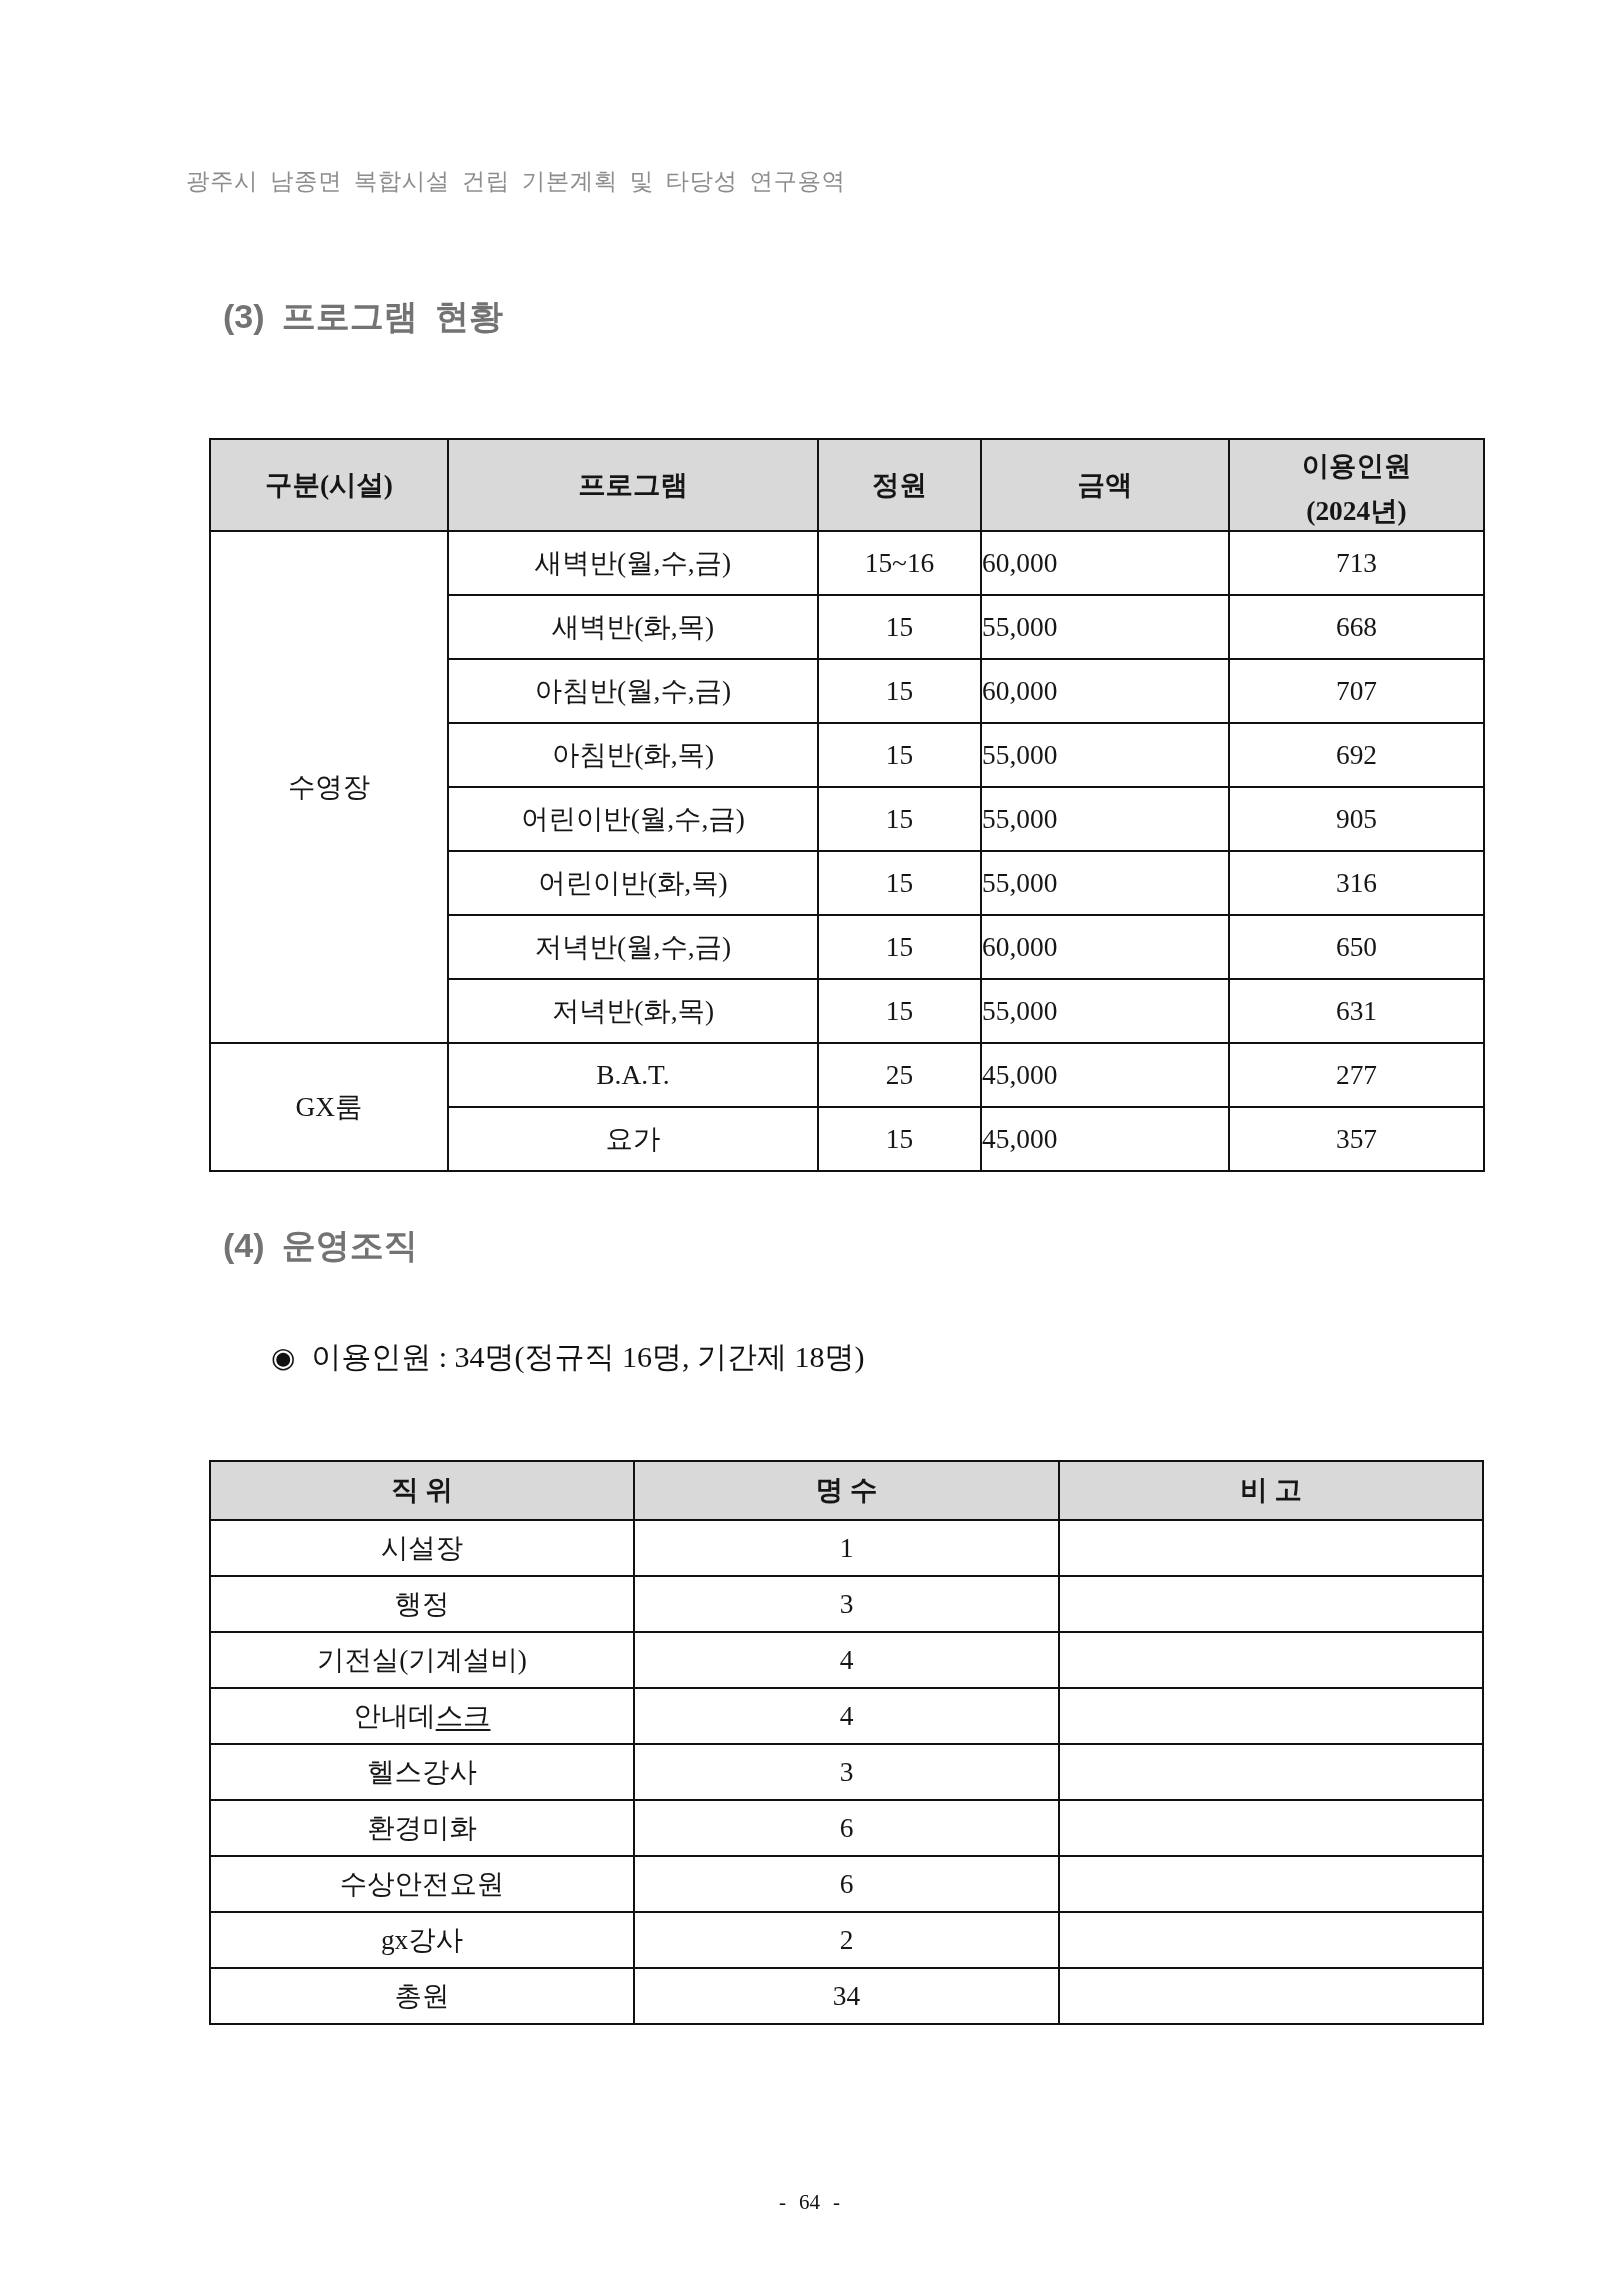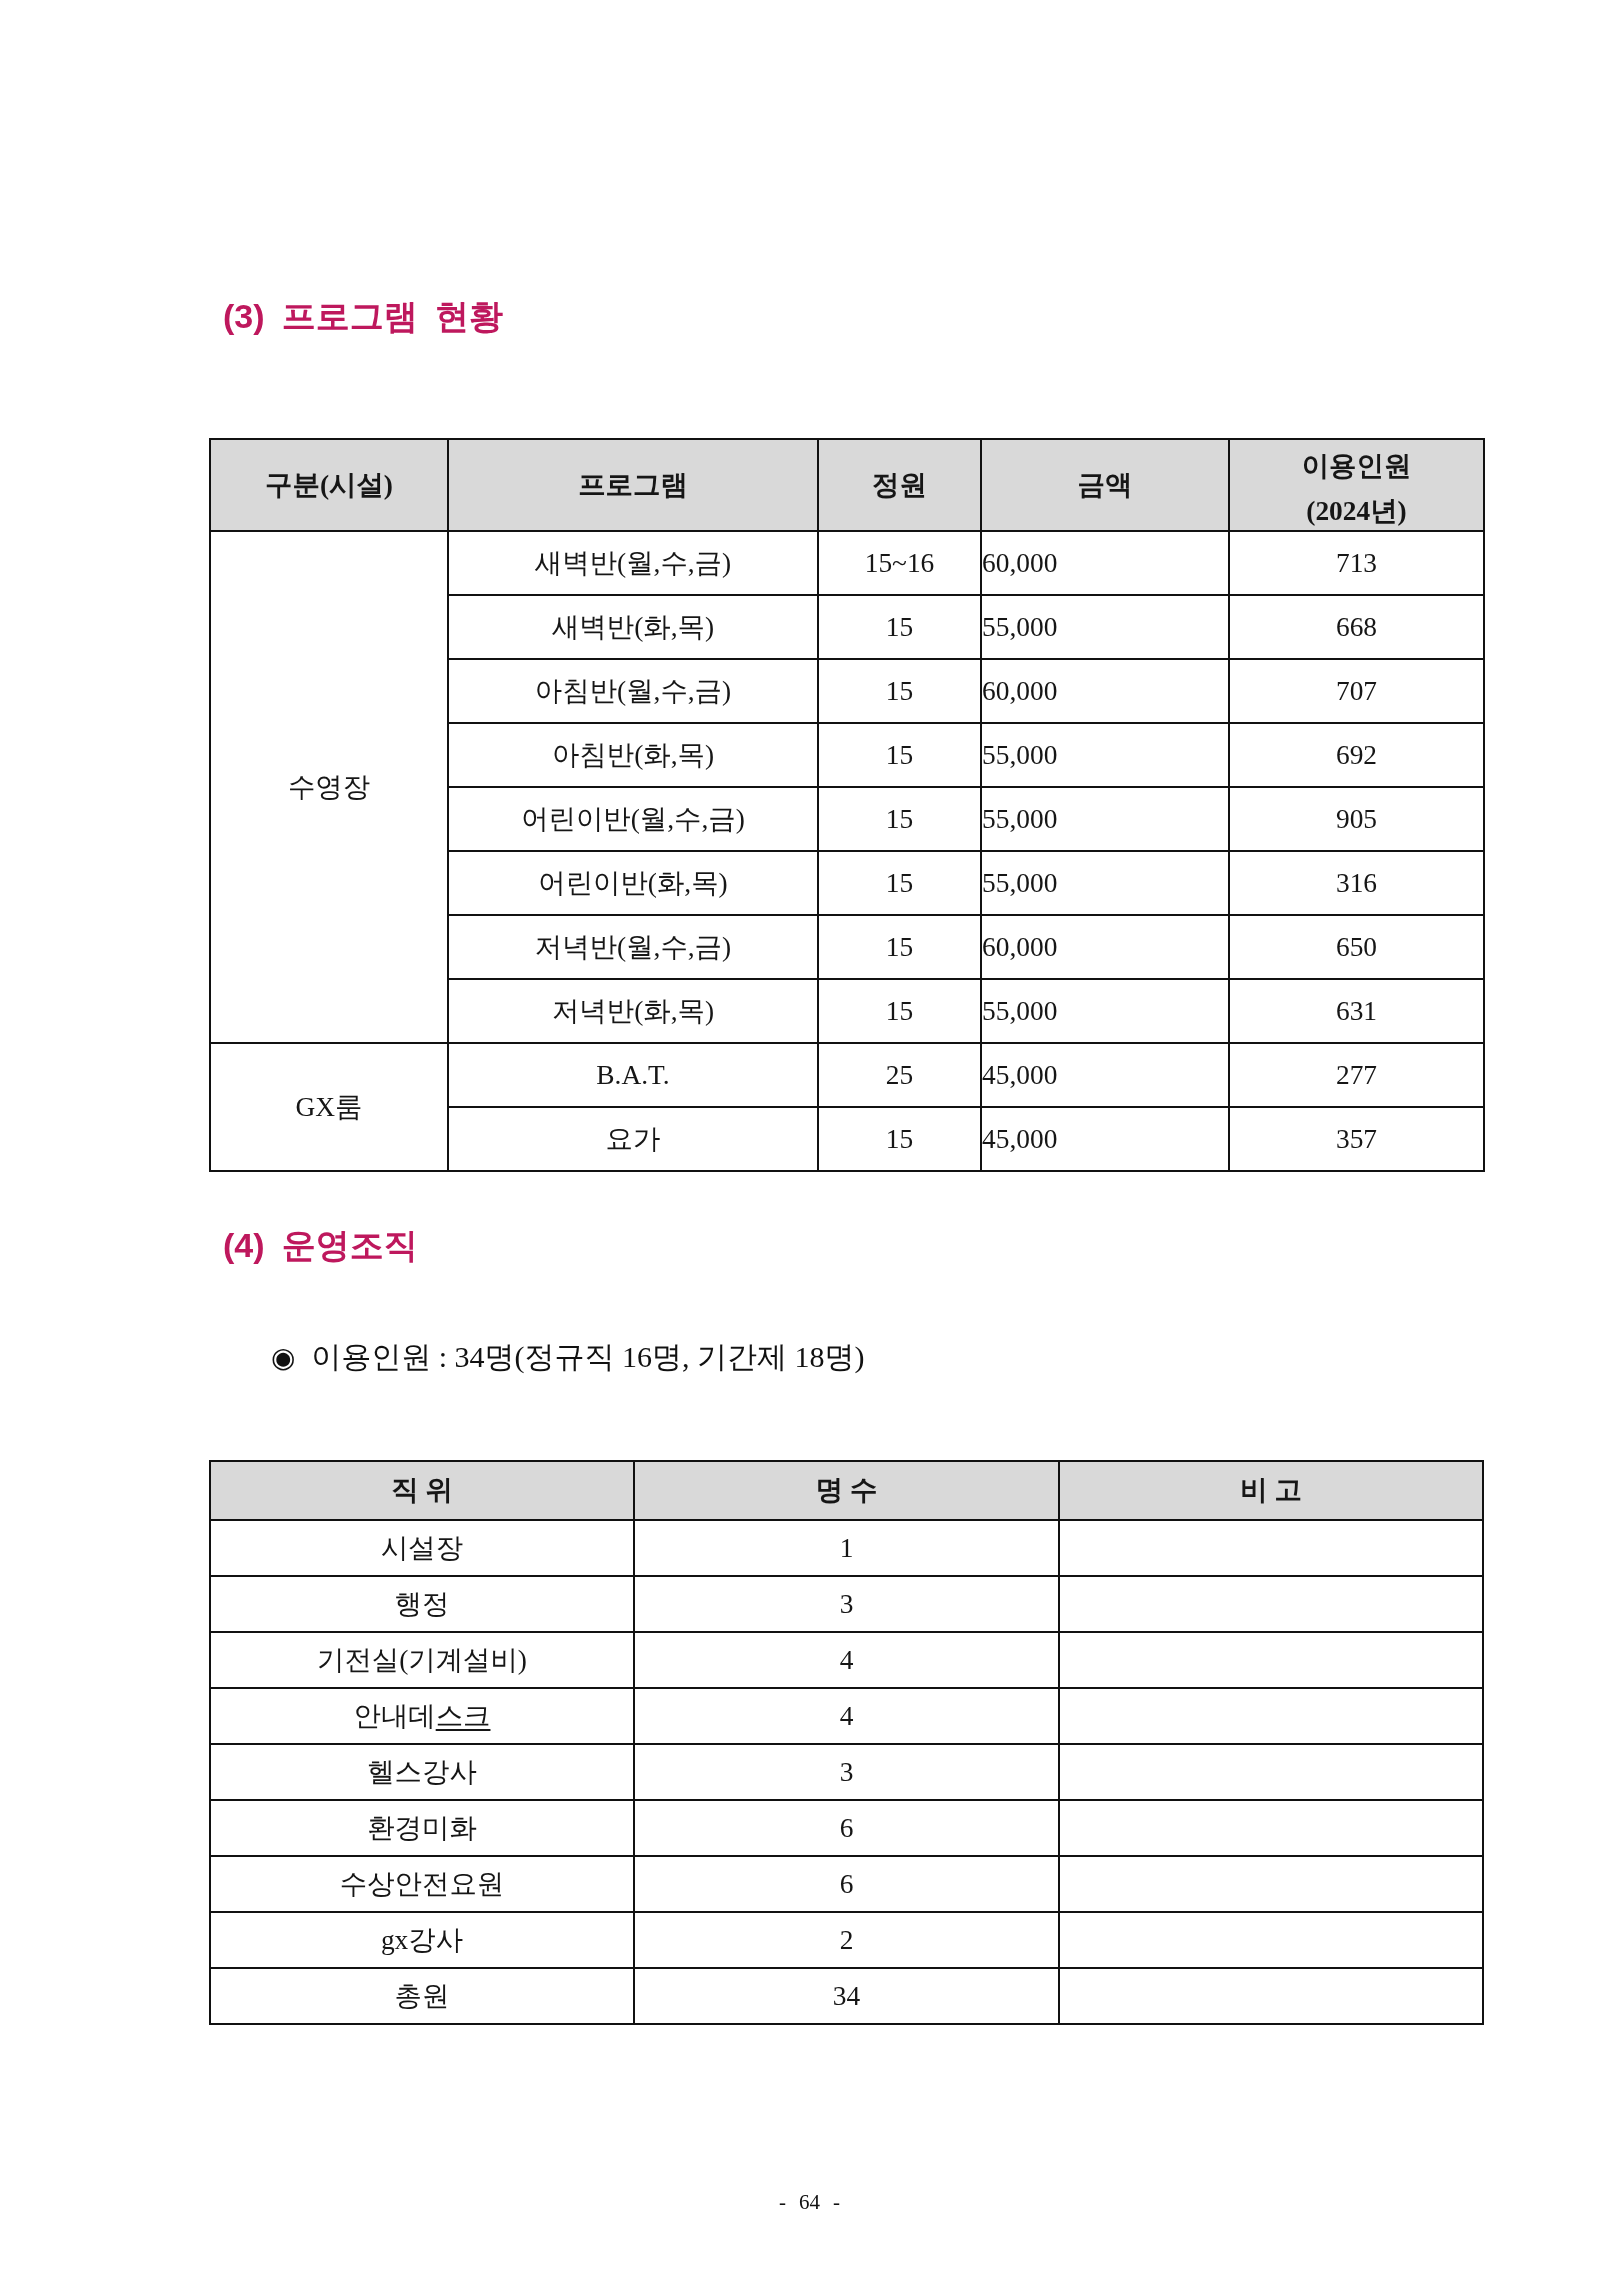--- a/index.html
+++ b/index.html
@@ -13,21 +13,21 @@
   }
   .doc-header {
     position:absolute; left:186px; top:165px;
     font-family:"Liberation Sans","DejaVu Sans",sans-serif;
     font-size:23.5px; color:#8d8d8d;
     letter-spacing:0.5px; word-spacing:4.9px;
   }
   .section-heading {
     position:absolute; left:223px;
     font-family:"Liberation Sans","DejaVu Sans",sans-serif;
-    font-size:34px; font-weight:700; color:#be185d;
+    font-size:34px; font-weight:700; color:#737373;
     word-spacing:7.8px;
   }
   .heading-3 { top:294px; }
   .heading-4 { top:1223px; }
   .bullet-line {
     position:absolute; left:271px; top:1337px;
     font-size:30px; color:#111;
     white-space:nowrap;
   }
   .bullet-line .bullet { margin-right:15.7px; font-size:28px; }
@@ -66,20 +66,21 @@
     position:absolute; left:0; top:2190px; width:100%;
     text-align:center; font-size:21px; color:#111;
     word-spacing:7.8px;
   }
 </style>
 </head>
 <body>
 
 <div class="page">
 
+  <div class="doc-header">광주시 남종면 복합시설 건립 기본계획 및 타당성 연구용역</div>
 
   <div class="section-heading heading-3">(3) 프로그램 현황</div>
 
   <table class="doc-table program-table">
     <colgroup>
       <col style="width:238px">
         <col style="width:370px">
         <col style="width:163px">
         <col style="width:248px">
         <col style="width:255px">

